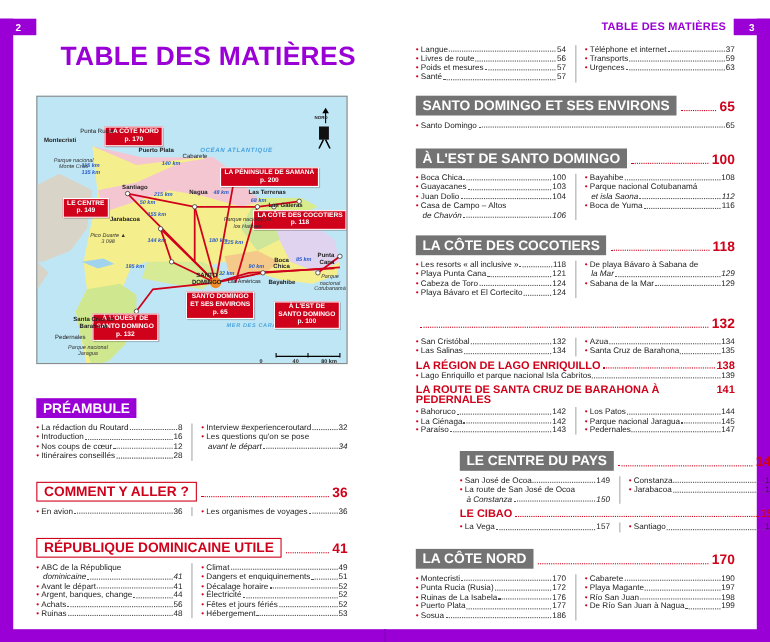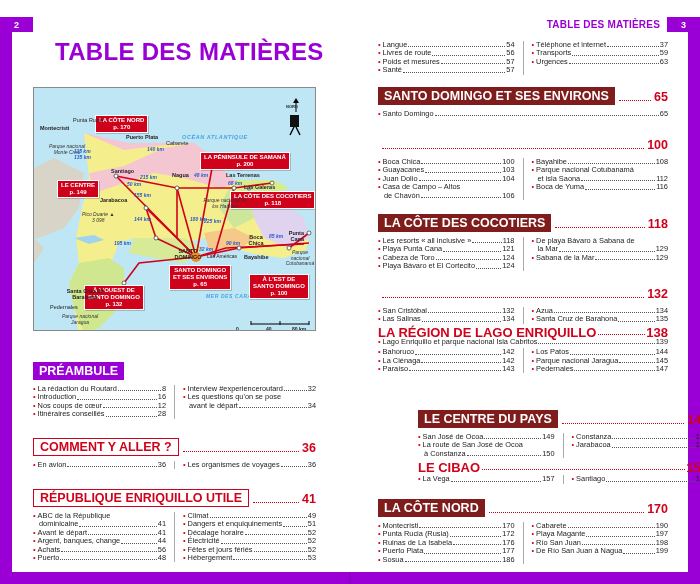--- a/index.html
+++ b/index.html
@@ -27,35 +27,35 @@
   .km { position: absolute; font-size: 5px; font-style: italic; font-weight: bold; color: #2a5cc8; white-space: nowrap; }
   .park { position: absolute; font-size: 5px; font-style: italic; color: #333; text-align: center; line-height: 5.5px; white-space: nowrap; }
   .sea { position: absolute; font-size: 5.5px; font-style: italic; font-weight: bold; color: #4aa3e0; letter-spacing: 0.6px; white-space: nowrap; }
 
   
   .section { position: absolute; }
   .sec-head { display: flex; align-items: flex-end; height: 18px; }
   .sec-box { height: 18px; padding: 0 6px; font-weight: bold; font-size: 12.5px; line-height: 18px; white-space: nowrap; }
   .sec-box.purple-box { background: #9a00d6; color: #fff; }
   .sec-box.outline { border: 1px solid #d0021b; color: #d0021b; background: #fff; line-height: 16px; }
-  .sec-box.red { background: #7f1d1d; color: #fff; }
+  .sec-box.red { background: #737373; color: #fff; }
   .sec-dots { flex: 1; border-bottom: 1px dotted #d0021b; margin: 0 3px 4px 4px; }
   .sec-page { font-weight: bold; font-size: 12.5px; color: #d0021b; line-height: 16px; }
 
   .cols { display: flex; margin-top: 5px; }
   .col { flex: 1; }
   .col + .col { border-left: 1px solid #aaa; margin-left: 8px; padding-left: 8px; }
   .entry { display: flex; font-size: 7.4px; line-height: 8.4px; color: #222; }
   .entry .bullet { color: #d0021b; margin-right: 2px; }
   .entry .txt { white-space: nowrap; }
   .entry .dots { flex: 1; border-bottom: 1px dotted #555; margin: 0 1px 2px 1px; min-width: 4px; }
   .entry .pg { white-space: nowrap; }
-  .entry.cont { padding-left: 6px; }
-
-  .subhead { display: flex; font-size: 13px; font-weight: bold; color: #d0021b; line-height: 9px; margin-top: 4px; }
+  .entry.cont { padding-left: 6px; font-style: italic; }
+
+  .subhead { display: flex; font-size: 10px; font-weight: bold; color: #d0021b; line-height: 9px; margin-top: 4px; }
   .subhead .dots { flex: 1; border-bottom: 1px dotted #d0021b; margin: 0 1px 2px 2px; }
 </style>
 </head>
 <body>
 
 <div id="left-strip" class="purple"></div>
 <div id="right-strip" class="purple"></div>
 <div id="bottom-strip" class="purple"></div>
 <div id="gutter"></div>
 <div id="tab-left" class="page-tab purple">2</div>
@@ -284,21 +284,21 @@
           <span class="txt">Les organismes de voyages</span>
           <span class="dots"></span>
           <span class="pg">36</span>
         </div>
     </div>
   </div>
 </div>
 
 <div class="section" style="left:33px; top:489px; width:283px;">
   <div class="sec-head">
-      <div class="sec-box outline">RÉPUBLIQUE ENRIQUILLO UTILE</div>
+      <div class="sec-box outline">RÉPUBLIQUE DOMINICAINE UTILE</div>
       <div class="sec-dots"></div>
       <div class="sec-page">41</div>
     </div>
   <div class="cols">
     <div class="col">
       <div class="entry wrap-first">
           <span class="bullet">•</span>
           <span class="txt">ABC de la République</span>
         </div>
       <div class="entry cont">
@@ -319,21 +319,21 @@
           <span class="pg">44</span>
         </div>
       <div class="entry">
           <span class="bullet">•</span>
           <span class="txt">Achats</span>
           <span class="dots"></span>
           <span class="pg">56</span>
         </div>
       <div class="entry">
           <span class="bullet">•</span>
-          <span class="txt">Puerto</span>
+          <span class="txt">Ruinas</span>
           <span class="dots"></span>
           <span class="pg">48</span>
         </div>
     </div>
     <div class="col">
       <div class="entry">
           <span class="bullet">•</span>
           <span class="txt">Climat</span>
           <span class="dots"></span>
           <span class="pg">49</span>
@@ -436,20 +436,21 @@
           <span class="txt">Santo Domingo</span>
           <span class="dots"></span>
           <span class="pg">65</span>
         </div>
     </div>
   </div>
 </div>
 
 <div class="section" style="left:378px; top:135px; width:290px;">
   <div class="sec-head">
+      <div class="sec-box red">À L'EST DE SANTO DOMINGO</div>
       <div class="sec-dots"></div>
       <div class="sec-page">100</div>
     </div>
   <div class="cols">
     <div class="col">
       <div class="entry">
           <span class="bullet">•</span>
           <span class="txt">Boca Chica</span>
           <span class="dots"></span>
           <span class="pg">100</span>
@@ -594,20 +595,25 @@
       <span>LA RÉGION DE LAGO ENRIQUILLO</span>
       <span class="dots"></span>
       <span>138</span>
     </div>
   <div class="entry" style="margin-top:1px;">
       <span class="bullet">•</span>
       <span class="txt">Lago Enriquillo et parque nacional Isla Cabritos</span>
       <span class="dots"></span>
       <span class="pg">139</span>
     </div>
+  <div class="subhead">
+      <span>LA ROUTE DE SANTA CRUZ DE BARAHONA À PEDERNALES</span>
+      <span class="dots"></span>
+      <span>141</span>
+    </div>
   <div class="cols" style="margin-top:2px;">
     <div class="col">
       <div class="entry">
           <span class="bullet">•</span>
           <span class="txt">Bahoruco</span>
           <span class="dots"></span>
           <span class="pg">142</span>
         </div>
       <div class="entry">
           <span class="bullet">•</span>

